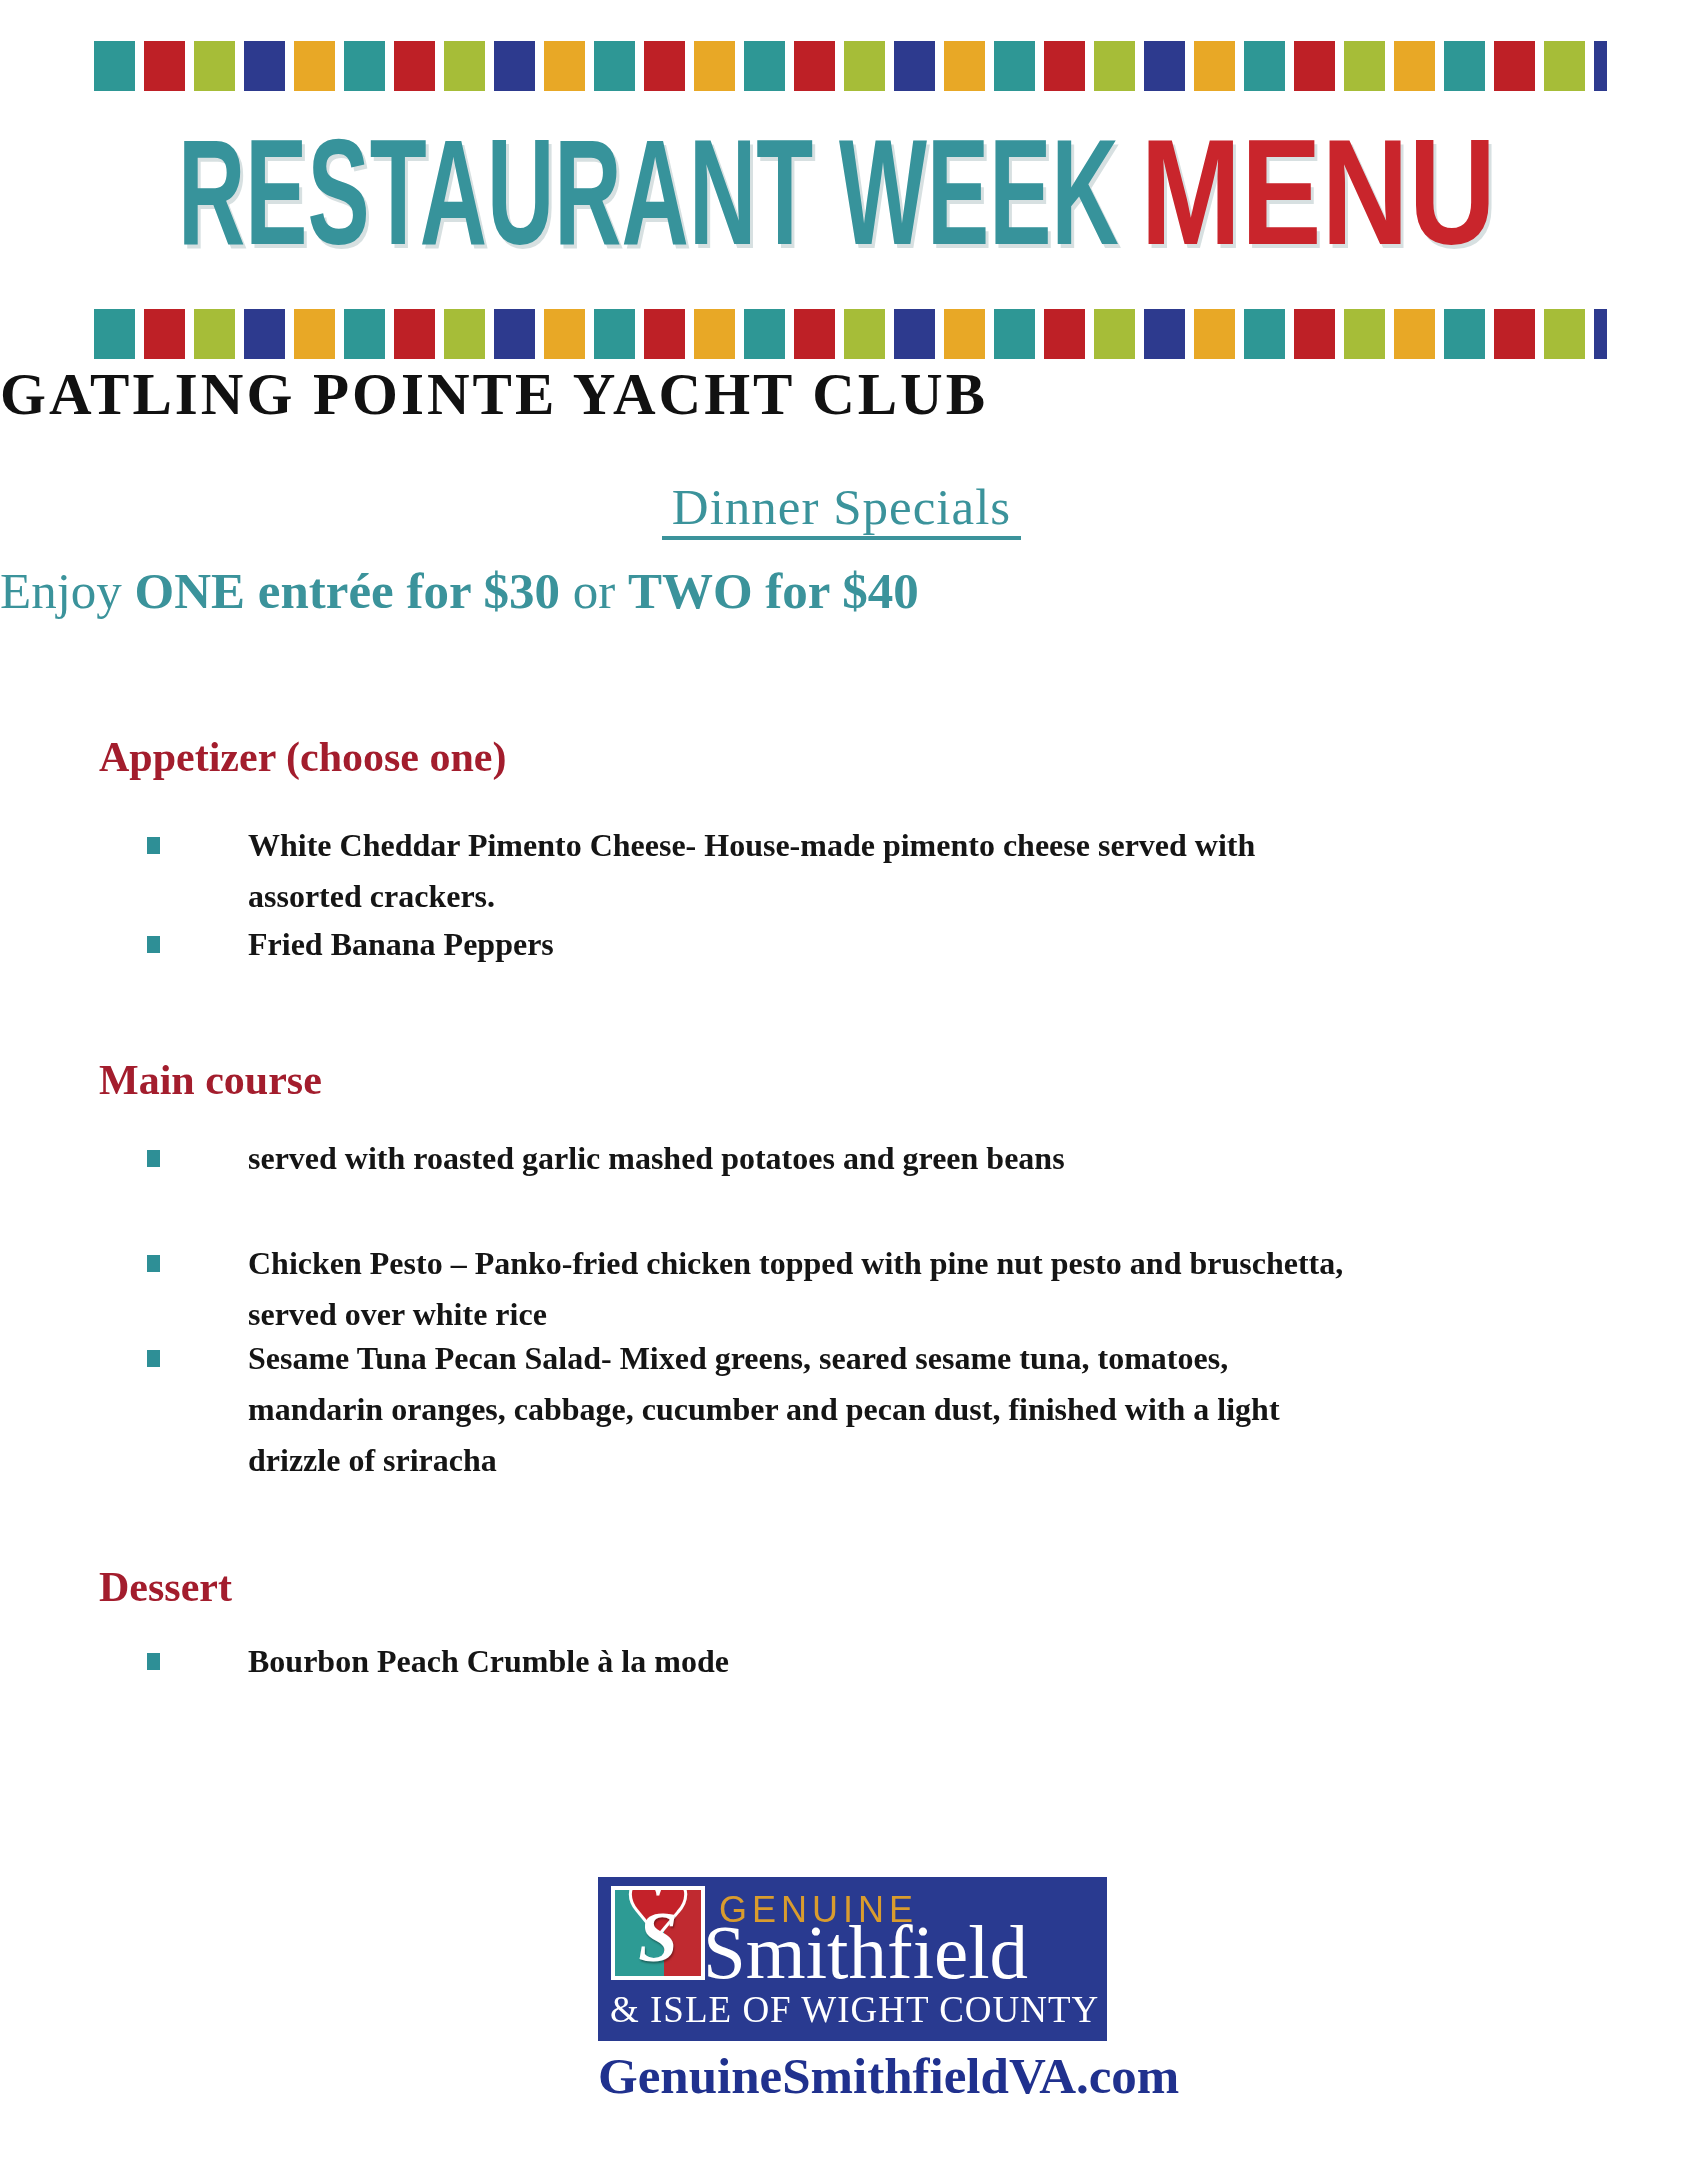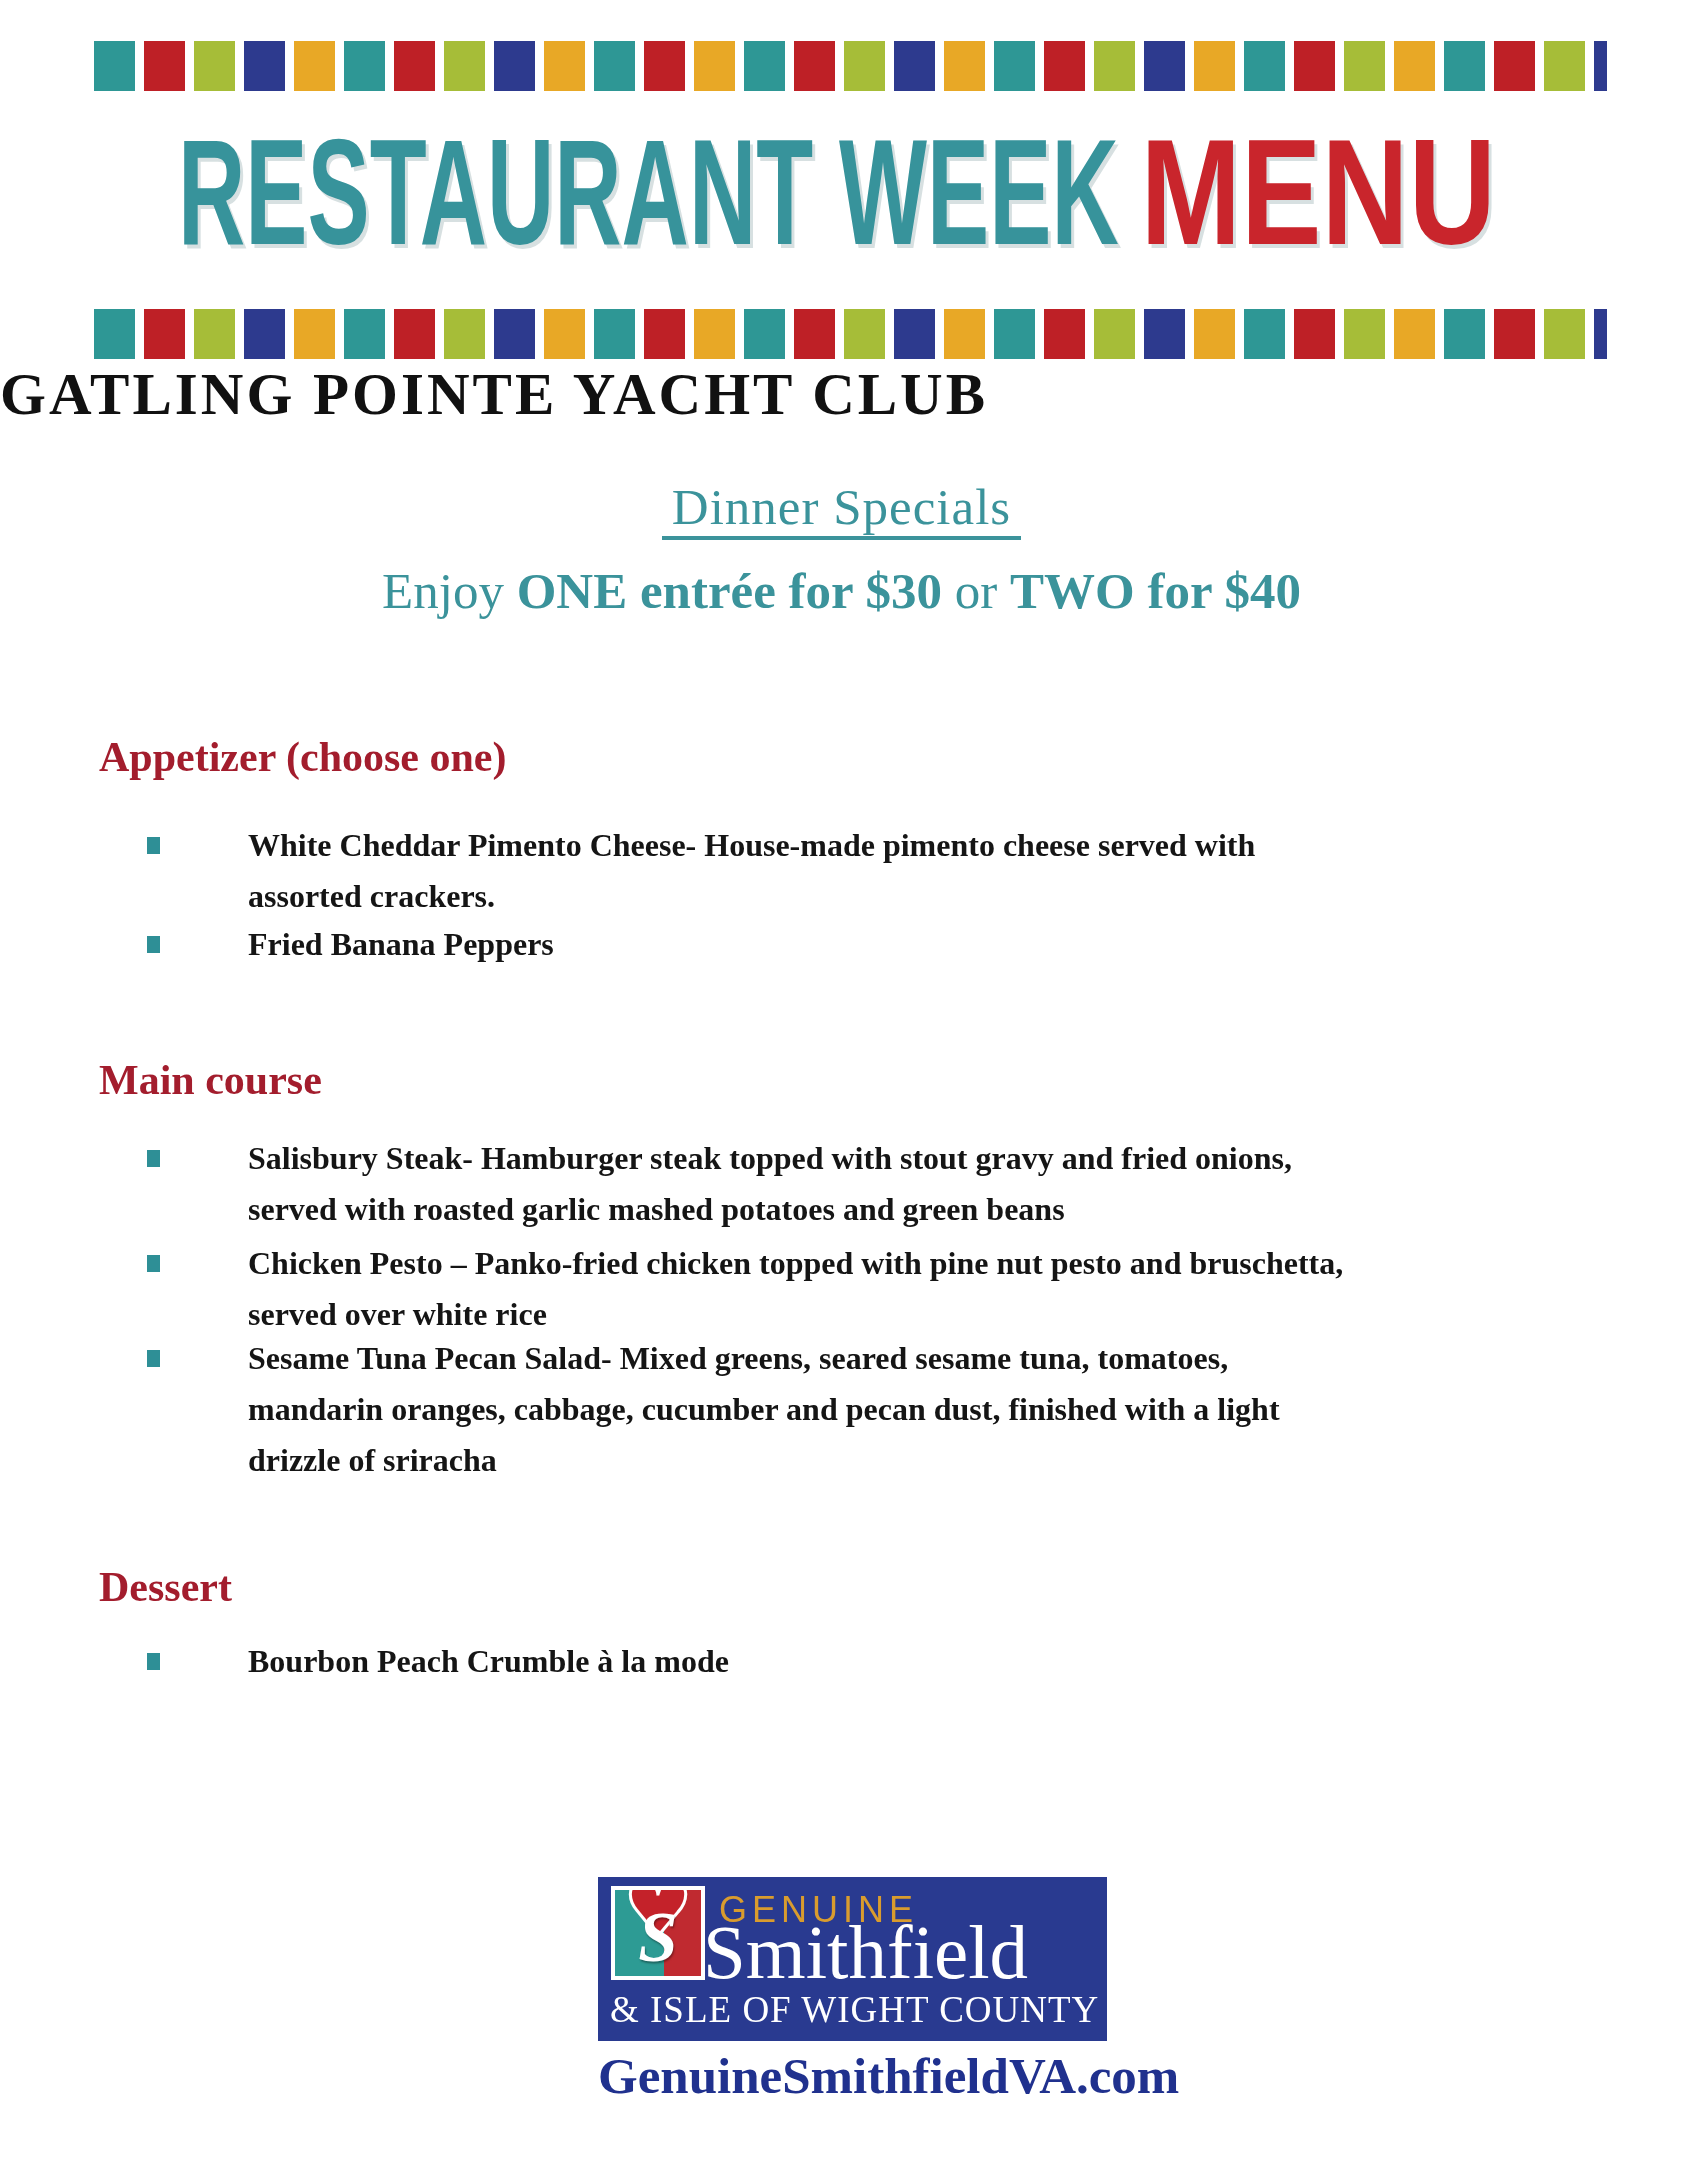--- a/index.html
+++ b/index.html
@@ -25,21 +25,21 @@
     font-size:59px;line-height:63px;font-weight:bold;color:#111111;
     letter-spacing:3px;
   }
   
   .specials-heading-wrap{position:absolute;left:0;right:0;top:481px;text-align:center;}
   .specials-heading{
     display:inline-block;font-size:51px;line-height:53px;color:#3B939B;
     border-bottom:4px solid #3B939B;padding:0 10px 2px 10px;letter-spacing:1px;
   }
   .offer-line{
-    position:absolute;left:0;right:0;top:561px;text-align:center;
+    position:absolute;left:0;right:0;top:561px;
     font-size:51px;line-height:61px;color:#3B939B;
   }
   .offer-line .b{font-weight:bold;}
   
   .section-heading{
     position:absolute;left:99px;font-size:42px;line-height:50px;
     font-weight:bold;color:#A31D2D;
   }
   .item{position:absolute;left:0;right:0;}
   .item .bullet{
@@ -193,21 +193,20 @@
       <div>White Cheddar Pimento Cheese- House-made pimento cheese served with</div>
       <div>assorted crackers.</div>
     </div>
   </div>
 
   <div class="section-heading" style="top:1055px">Main course</div>
 
   <div class="item" style="top:1133px">
     <span class="bullet"></span>
     <div class="lines">
-      <div>Salisbury Steak- Hamburger steak topped with stout gravy and fried onions,</div>
       <div>served with roasted garlic mashed potatoes and green beans</div>
     </div>
   </div>
 
   <div class="item" style="top:1238px">
     <span class="bullet"></span>
     <div class="lines">
       <div>Chicken Pesto – Panko-fried chicken topped with pine nut pesto and bruschetta,</div>
       <div>served over white rice</div>
     </div>

